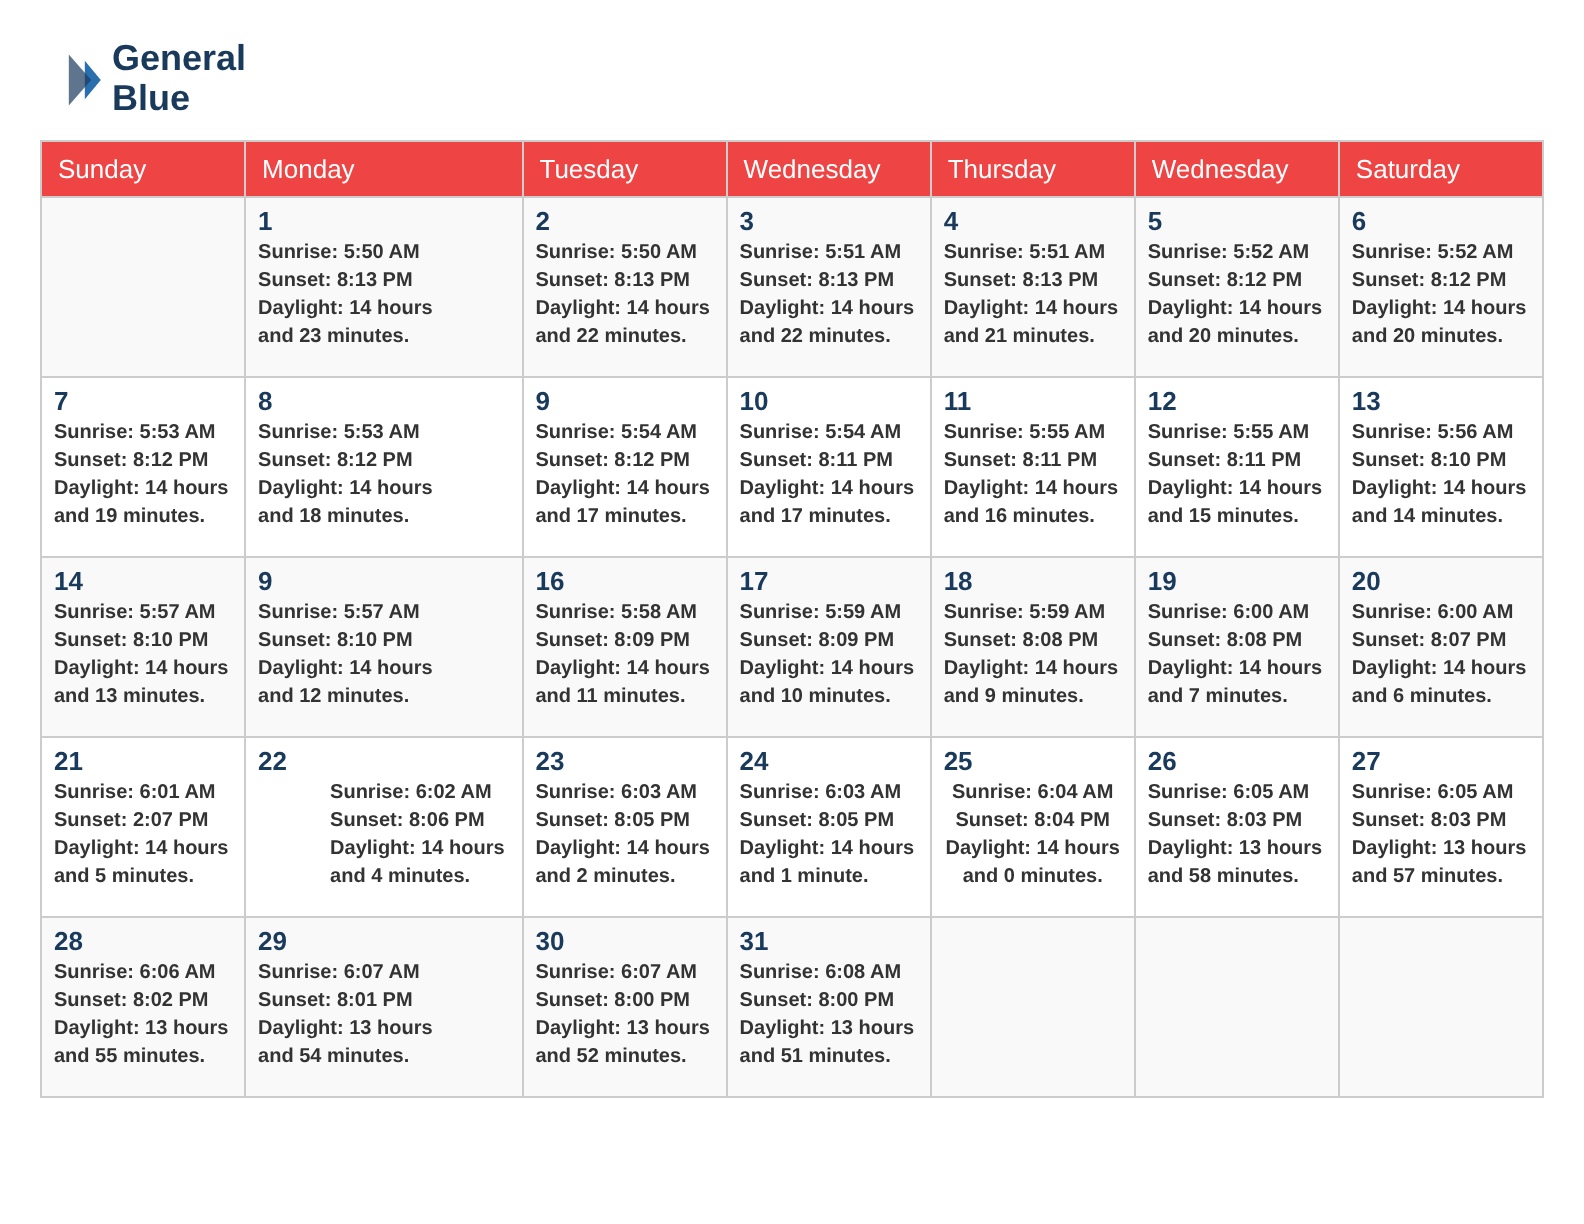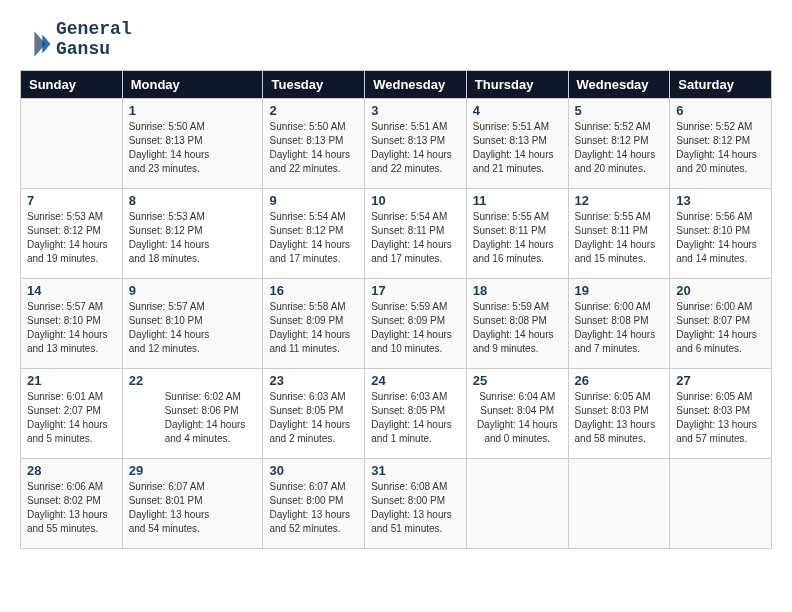--- a/index.html
+++ b/index.html
@@ -11,23 +11,22 @@
       padding: 20px;
     }
     .header {
       display: flex;
       justify-content: space-between;
       align-items: flex-start;
       margin-bottom: 10px;
     }
     .logo {
       display: flex;
-      align-items: flex-end;
+      align-items: center;
       gap: 4px;
-      font-family: Liberation Mono, monospace;
     }
     .logo-text {
       font-size: 18px;
       font-weight: bold;
       color: #1a3a5c;
       line-height: 1.1;
     }
     .logo-icon {
       width: 32px;
       height: 32px;
@@ -43,46 +42,47 @@
     .subtitle {
       font-size: 16px;
       color: #333;
     }
     table {
       width: 100%;
       border-collapse: collapse;
       font-size: 11px;
     }
     thead tr th {
-      background-color: #0f172a;
+      background-color: #ef4444;
       color: #fff;
       text-align: left;
       padding: 6px 8px;
       font-size: 13px;
-      font-weight: bold;
+      font-weight: normal;
       border: 1px solid #ccc;
     }
     tbody tr td {
       border: 1px solid #ccc;
       vertical-align: top;
       padding: 4px 6px;
       min-height: 80px;
       height: 90px;
     }
     .day-number {
       font-size: 13px;
       font-weight: bold;
       color: #1a3a5c;
       display: block;
       margin-bottom: 2px;
     }
     .day-info {
       font-size: 10px;
       color: #333;
       line-height: 1.4;
+      font-weight: bold;
     }
     tbody tr:nth-child(odd) td {
       background-color: #f9f9f9;
     }
     tbody tr:nth-child(even) td {
       background-color: #fff;
     }
     .empty-cell {
       background-color: #f9f9f9;
     }
@@ -91,21 +91,21 @@
 <body>
 
 <div class="header">
   <div class="logo">
     <svg class="logo-icon" viewBox="0 0 40 40">
       <polygon points="28,8 38,20 28,32" fill="#2a6fad"></polygon>
       <polygon points="18,4 32,20 18,36" fill="#1a3a5c" opacity="0.7"></polygon>
     </svg>
     <div class="logo-text">
       <div>General</div>
-      <div>Gansu</div>
+      <div>Blue</div>
     </div>
   </div>
 </div>
 
 <table>
   <thead>
     <tr>
     <th>Sunday</th>
         <th>Monday</th>
         <th>Tuesday</th>

